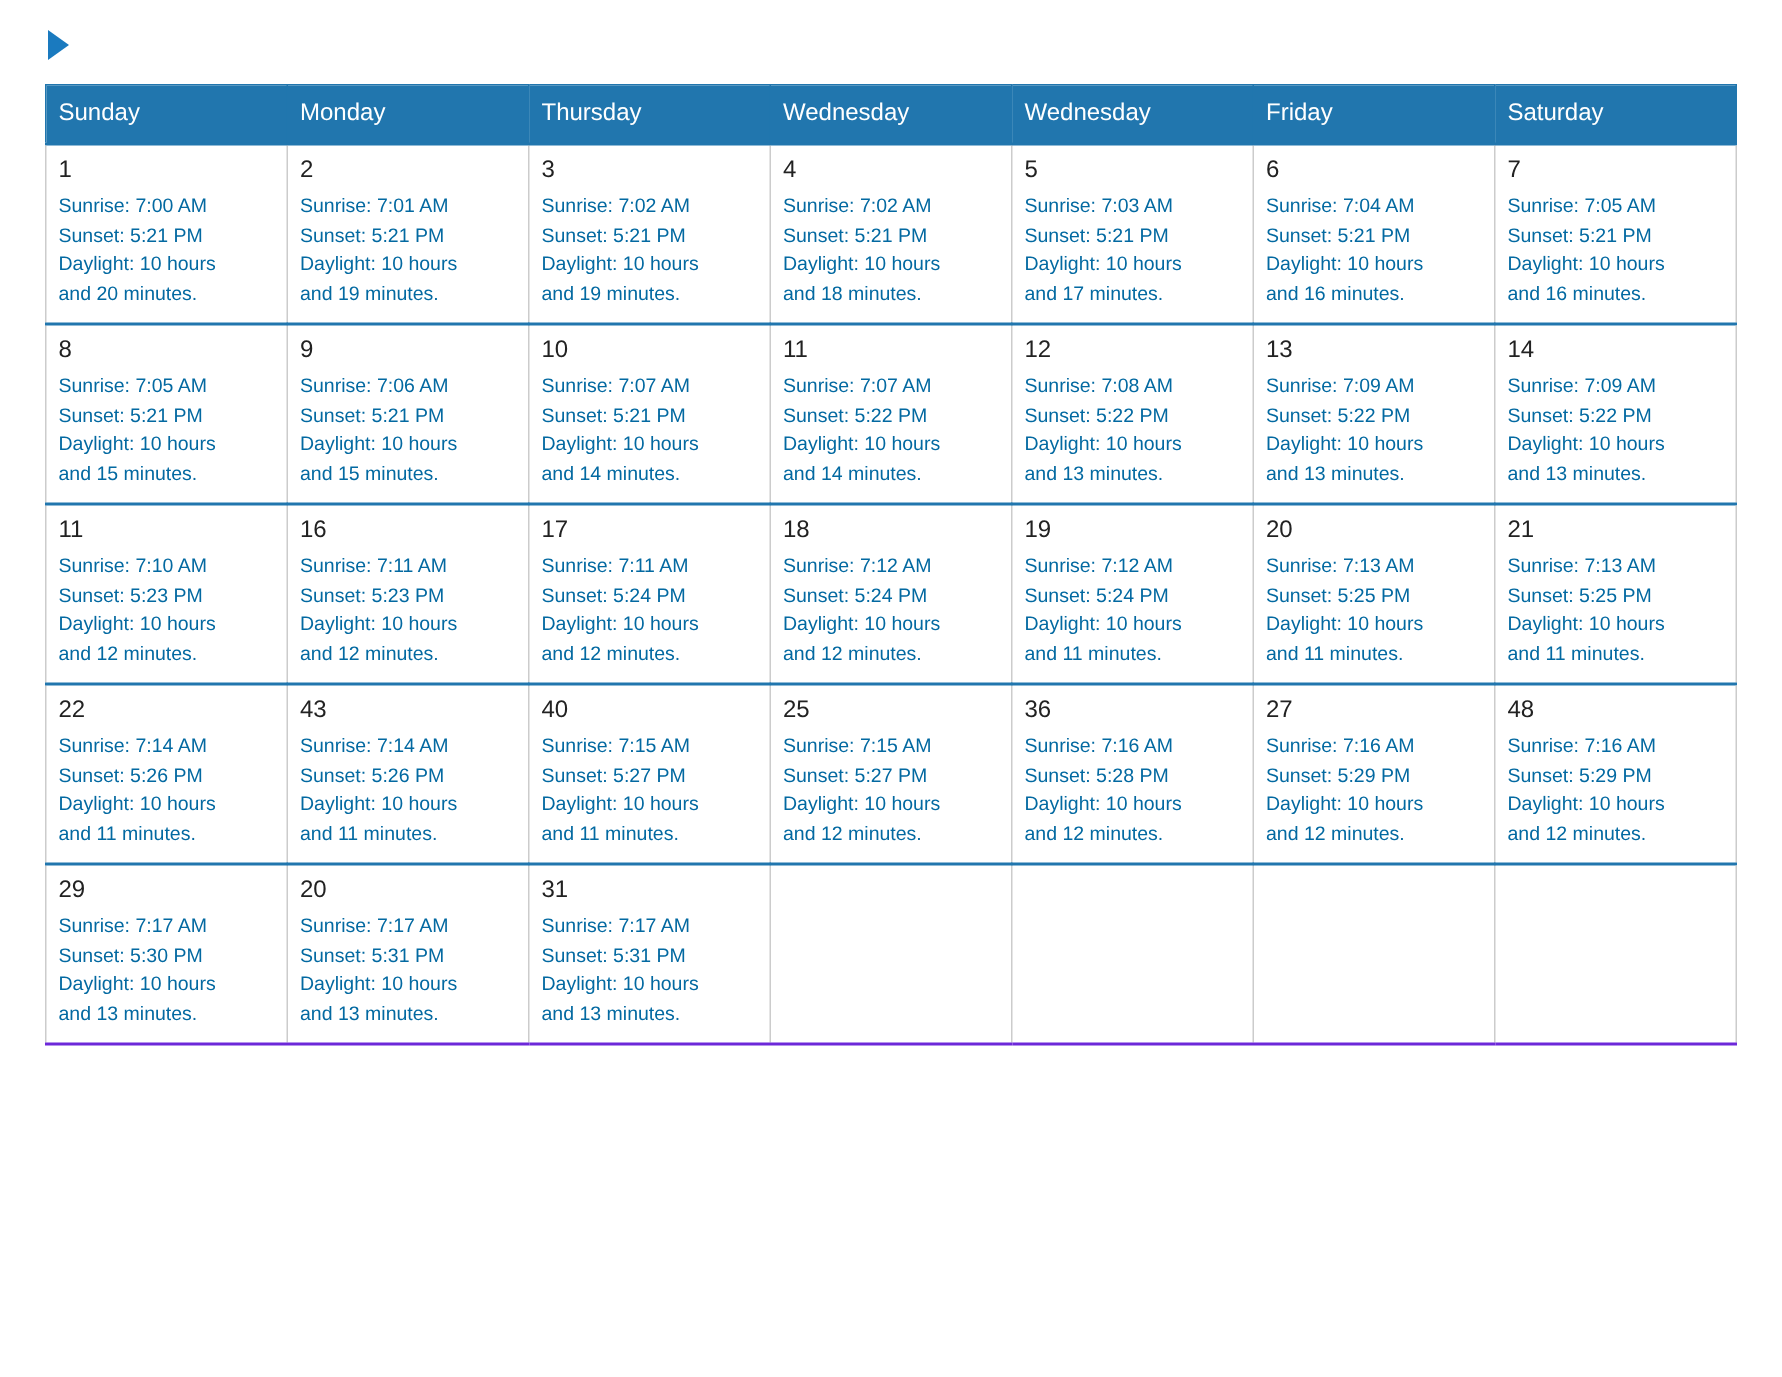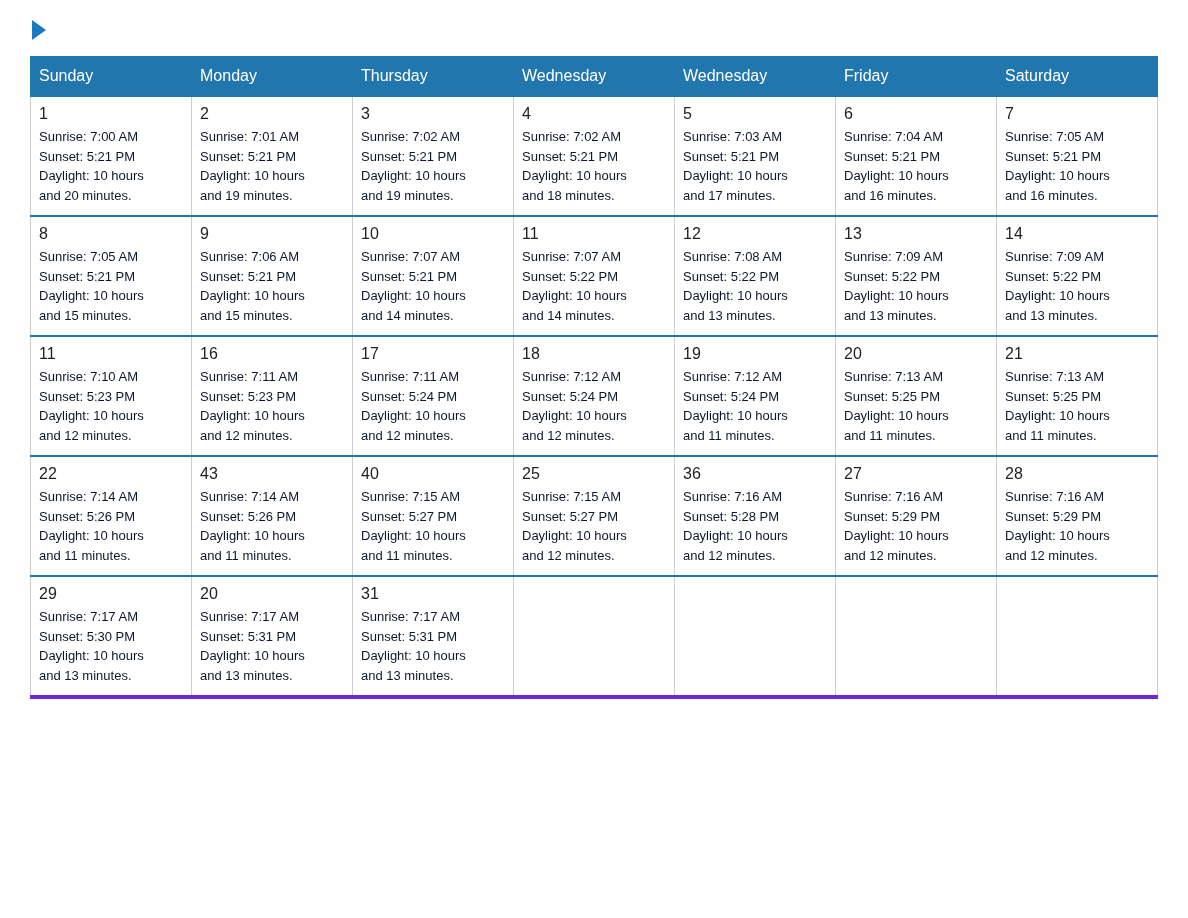--- a/index.html
+++ b/index.html
@@ -82,25 +82,25 @@
       height: 110px;
     }
     tbody tr td .day-num {
       font-size: 16px;
       font-weight: normal;
       display: block;
       margin-bottom: 4px;
     }
     tbody tr td .day-info {
       font-size: 13px;
-      color: #0f172a;
+      color: #0369a1;
       line-height: 1.5;
     }
     tbody tr:last-child td {
-      border-bottom: 4px solid #6d28d9;
+      border-bottom: 2px solid #6d28d9;
       border-radius: 20px;
     }
     tbody tr td:first-child {
       border-left: 1px solid #ccc;
     }
     .empty-cell {
       background: #fff;
     }
     thead tr th:first-child,
     thead tr th:last-child {
@@ -251,21 +251,21 @@
       </td>
         <td>
         <span class="day-num">36</span>
         <span class="day-info">Sunrise: 7:16 AM<br>Sunset: 5:28 PM<br>Daylight: 10 hours<br>and 12 minutes.</span>
       </td>
         <td>
         <span class="day-num">27</span>
         <span class="day-info">Sunrise: 7:16 AM<br>Sunset: 5:29 PM<br>Daylight: 10 hours<br>and 12 minutes.</span>
       </td>
         <td>
-        <span class="day-num">28</span>
+        <span class="day-num">48</span>
         <span class="day-info">Sunrise: 7:16 AM<br>Sunset: 5:29 PM<br>Daylight: 10 hours<br>and 12 minutes.</span>
       </td>
       </tr>
       <tr>
         <td>
         <span class="day-num">29</span>
         <span class="day-info">Sunrise: 7:17 AM<br>Sunset: 5:30 PM<br>Daylight: 10 hours<br>and 13 minutes.</span>
       </td>
         <td>
         <span class="day-num">20</span>

